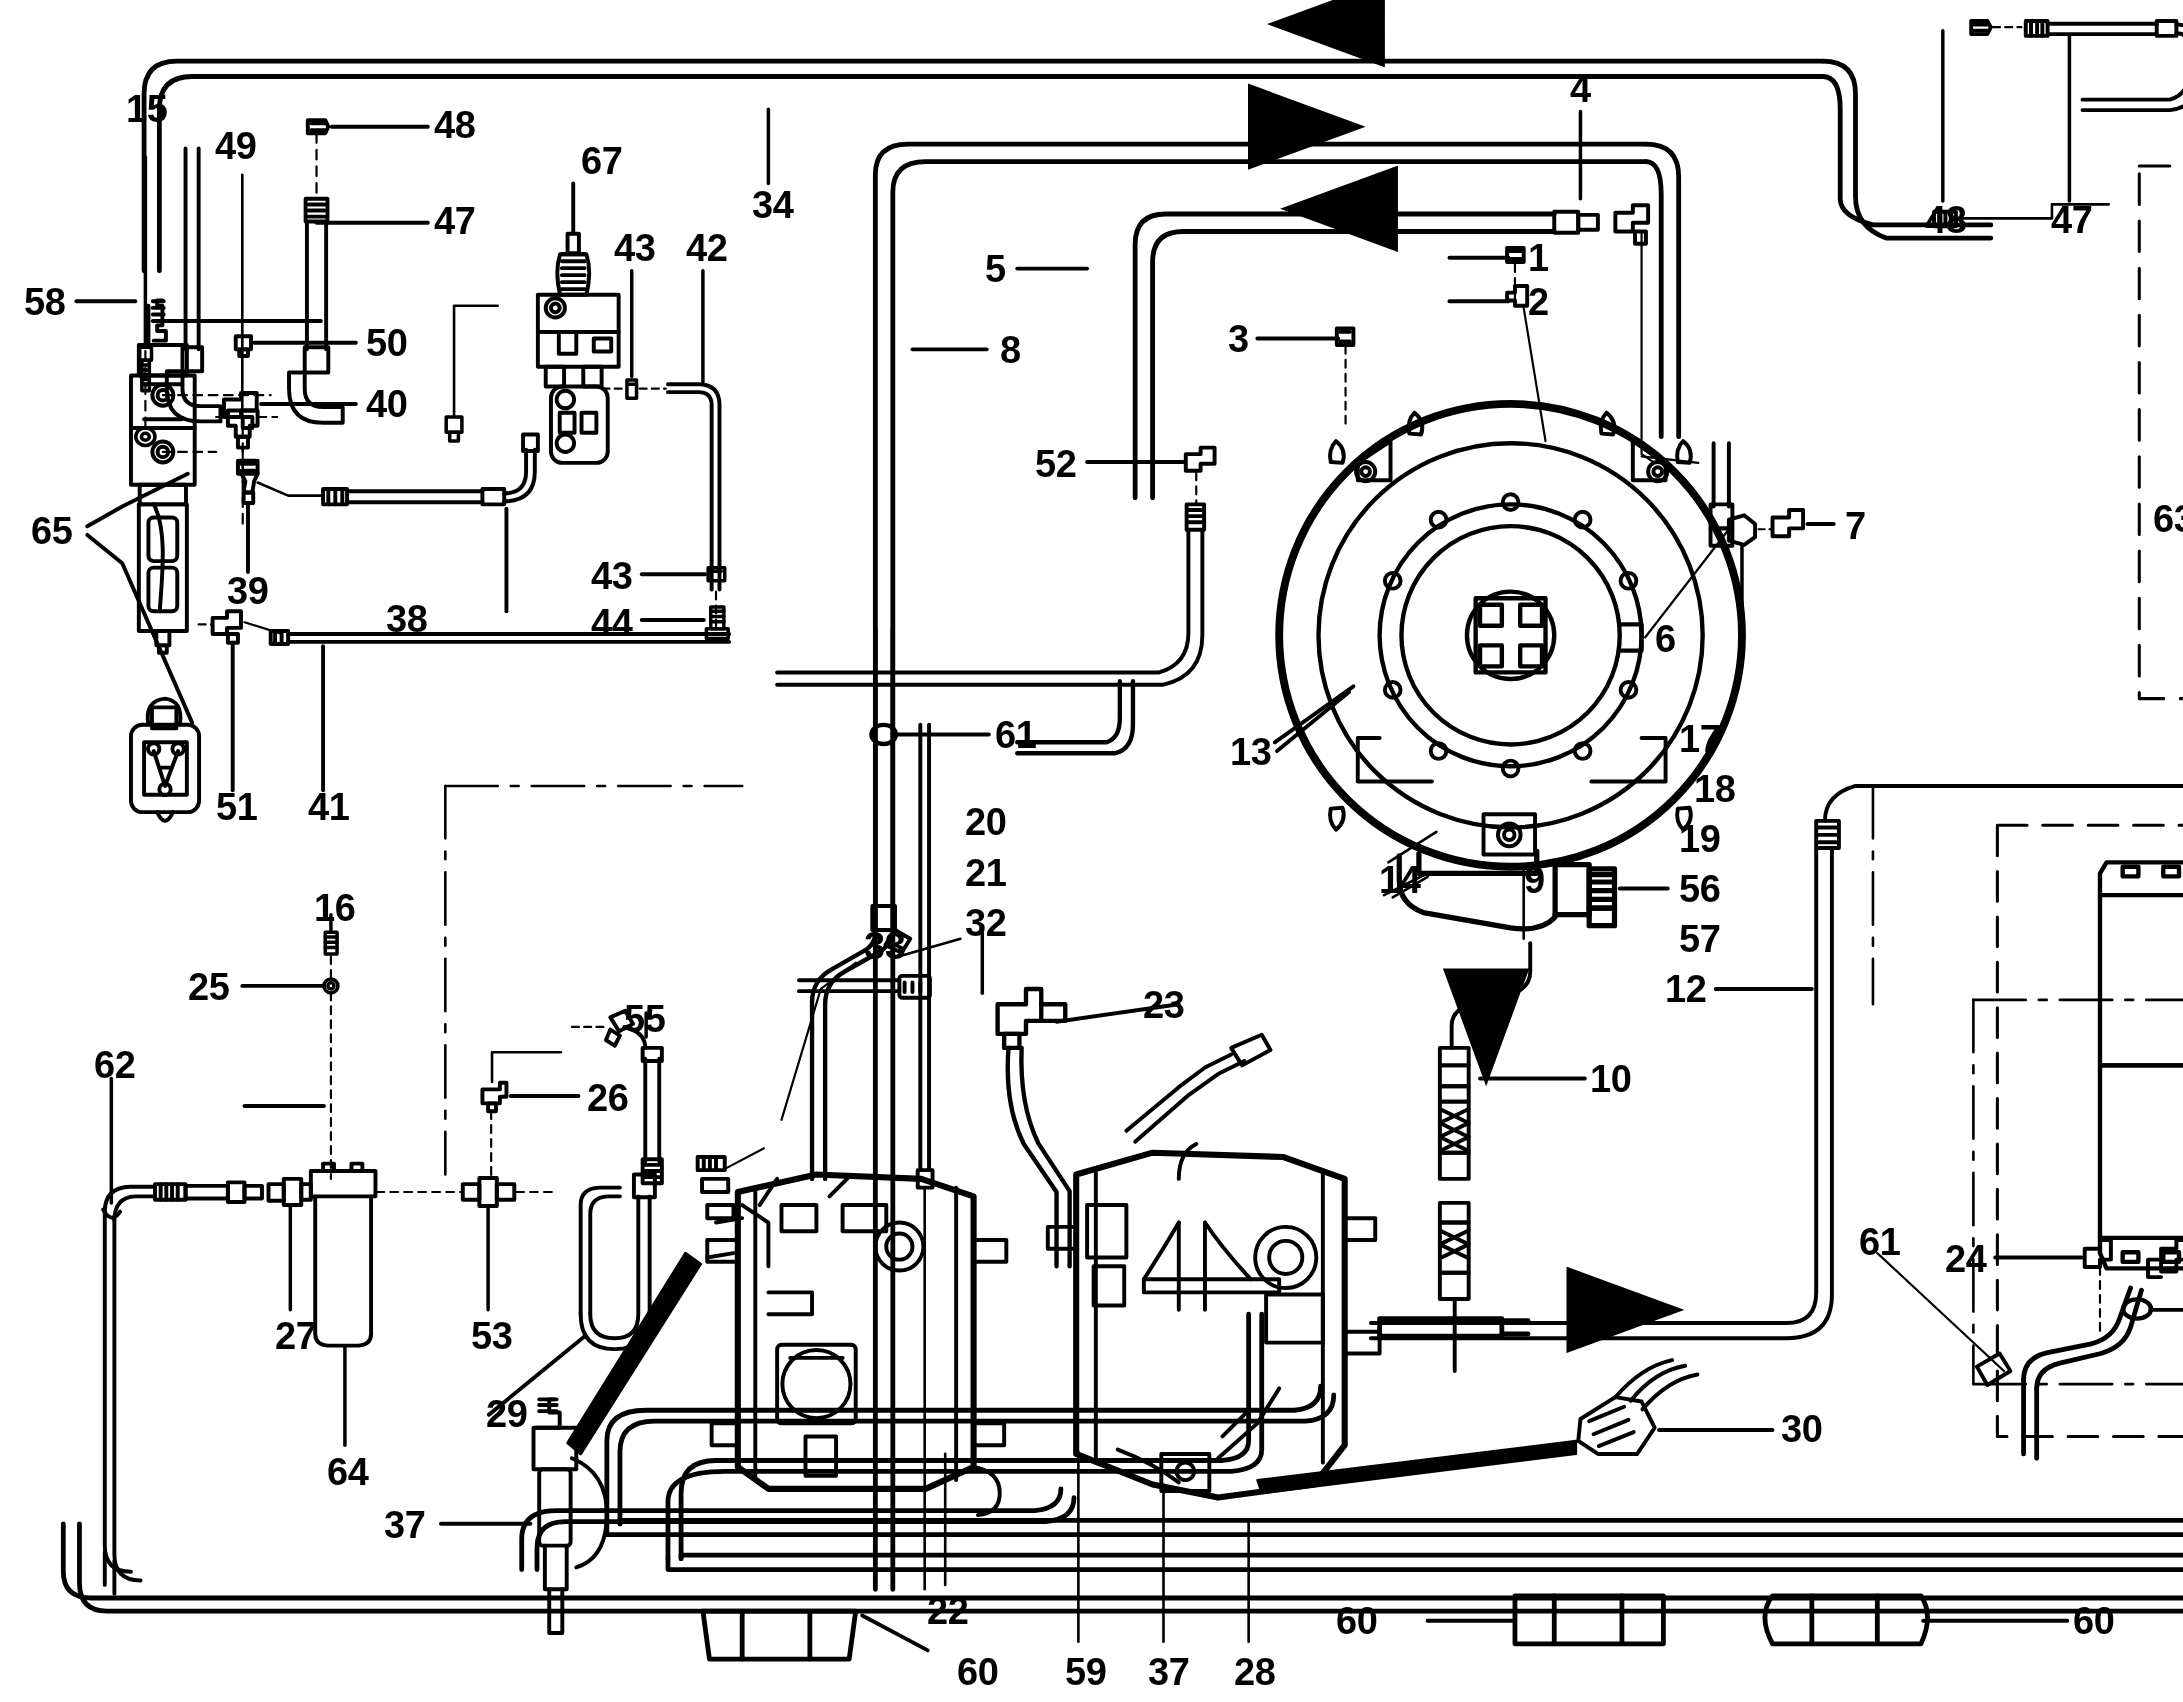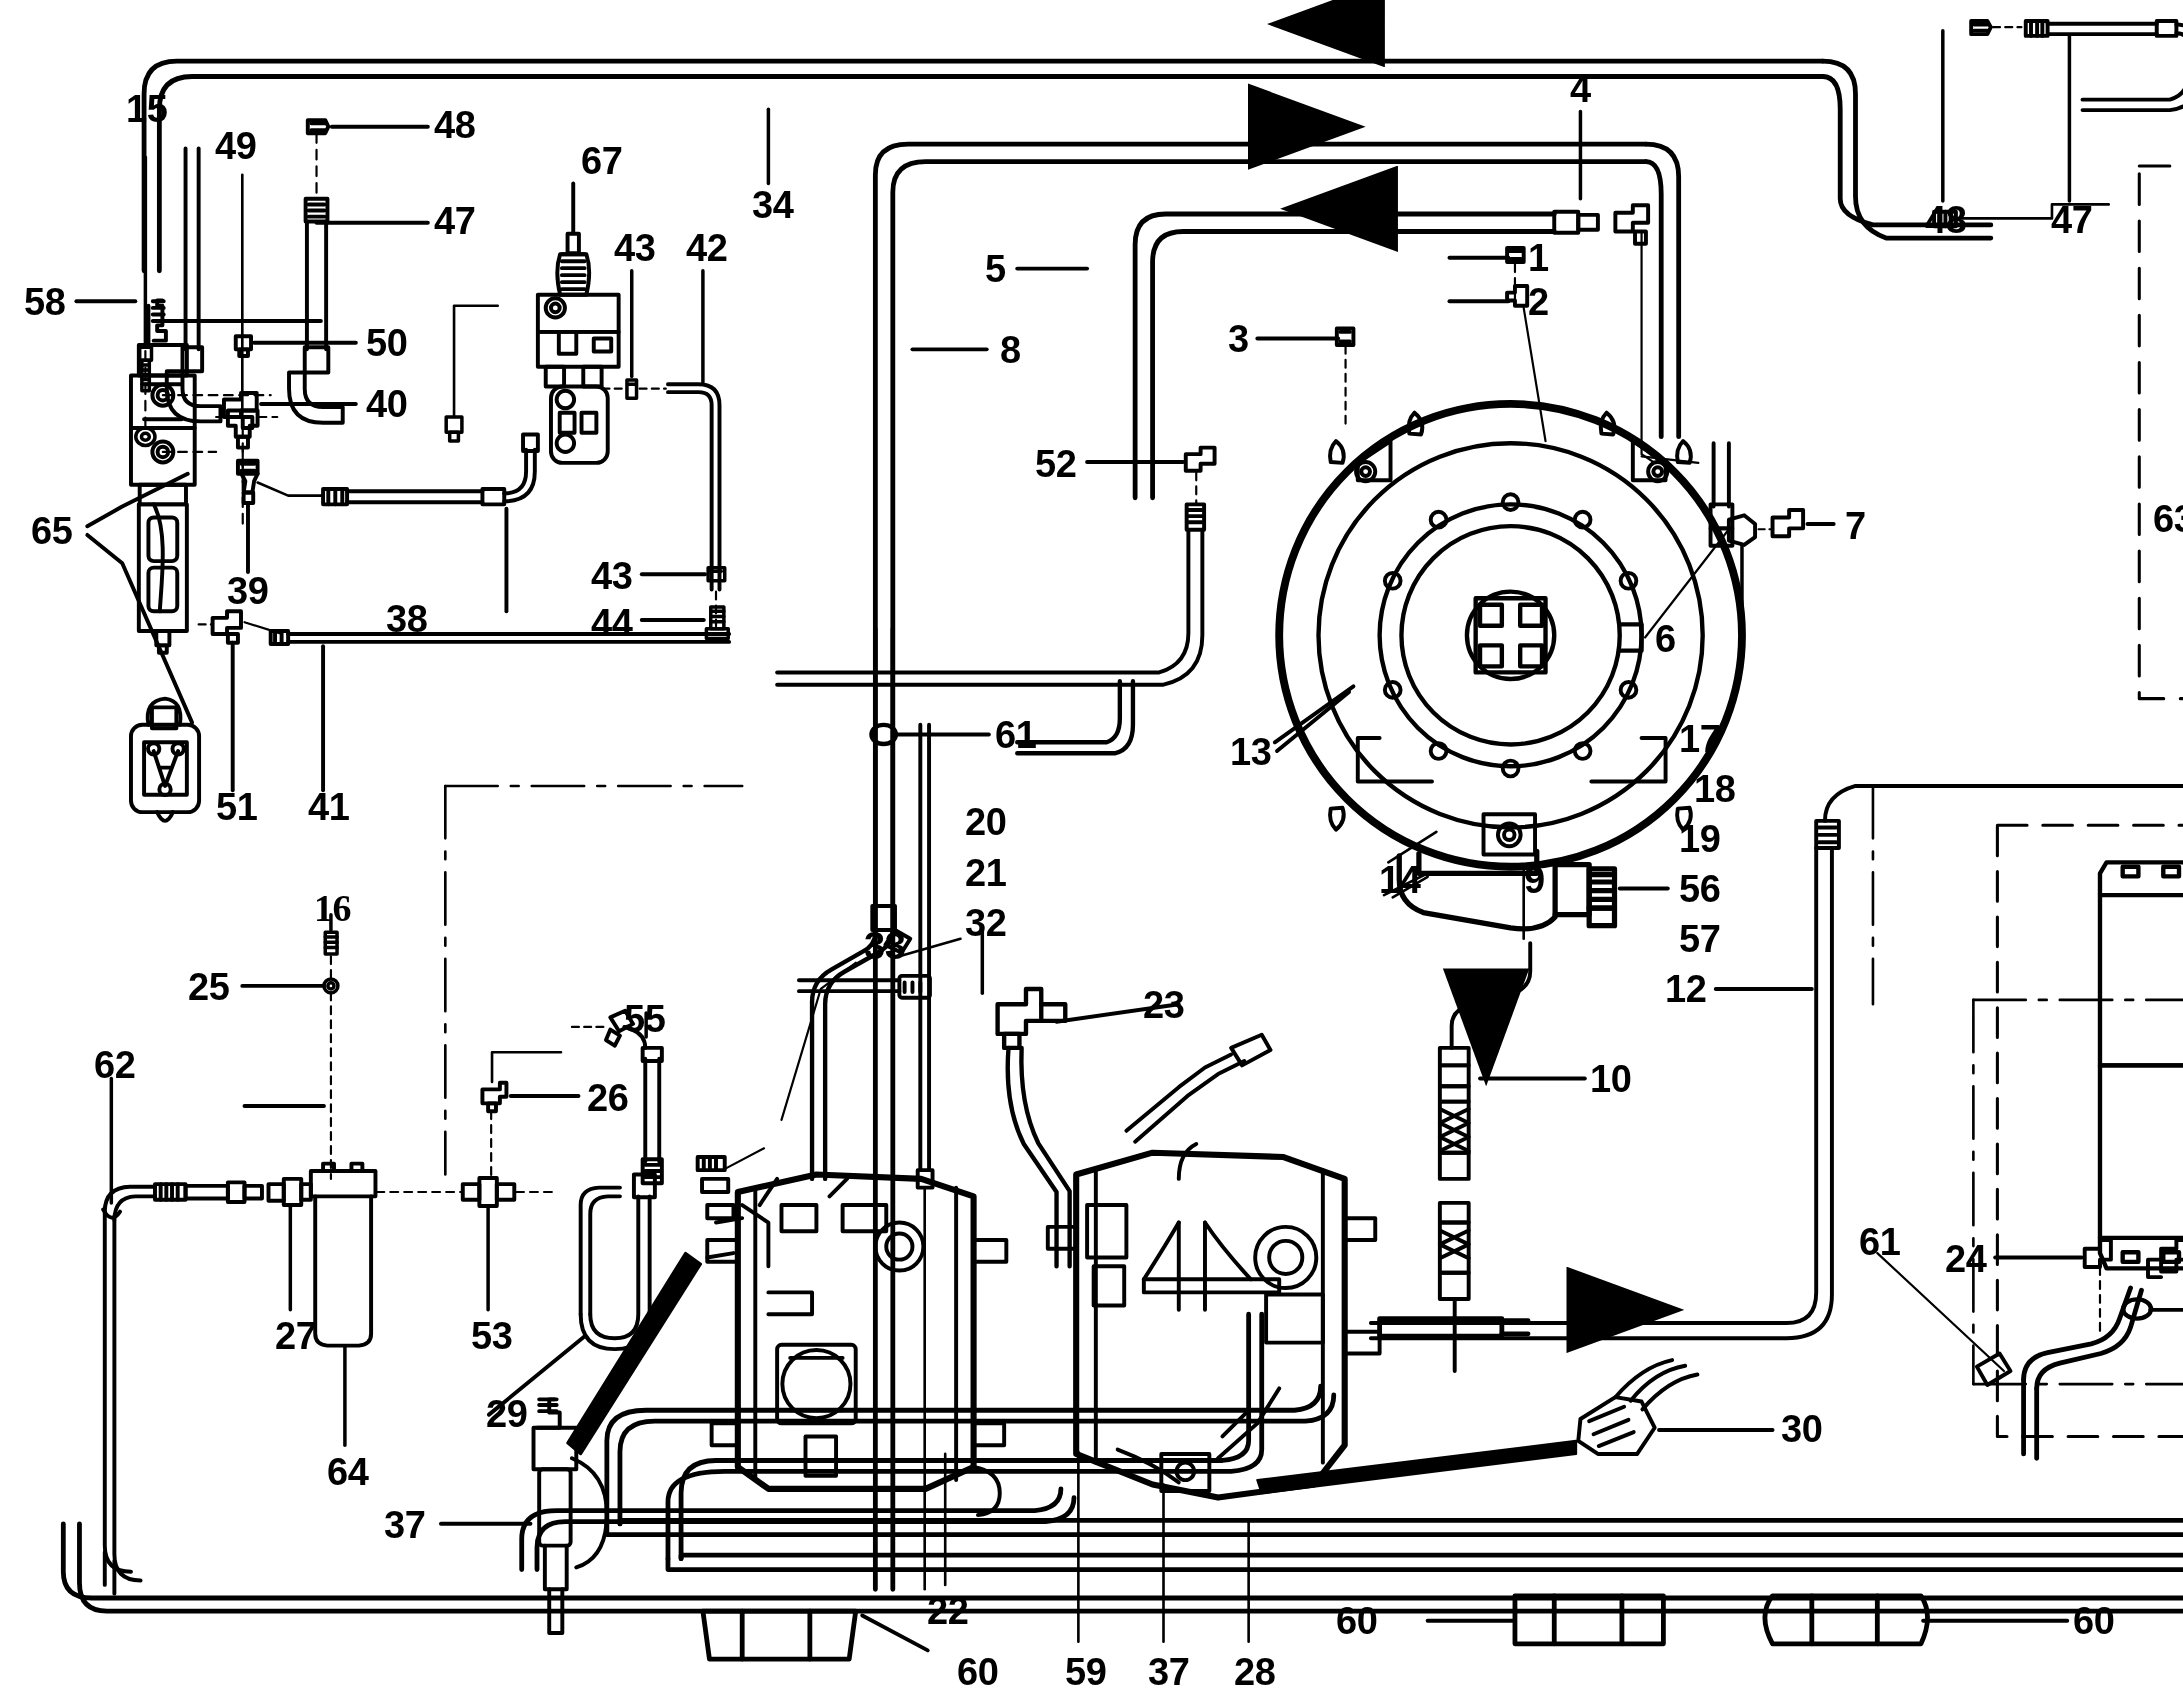--- a/index.html
+++ b/index.html
@@ -850,21 +850,21 @@
 <div class="num" style="left:216px;top:788px;">51</div>
 <div class="num" style="left:308px;top:788px;">41</div>
 <div class="num" style="left:995px;top:716px;">61</div>
 <div class="num" style="left:965px;top:803px;">20</div>
 <div class="num" style="left:965px;top:854px;">21</div>
 <div class="num" style="left:965px;top:904px;">32</div>
 <div class="num" style="left:864px;top:927px;">33</div>
 <div class="num" style="left:1143px;top:986px;">23</div>
 <div class="num" style="left:1665px;top:970px;">12</div>
 <div class="num" style="left:1590px;top:1060px;text-align:right;">10</div>
-<div class="num" style="left:314px;top:889px;font-family:Liberation Serif, serif;">16</div>
+<div class="num" style="left:314px;top:889px;">16</div>
 <div class="num" style="left:94px;top:1046px;">62</div>
 <div class="num" style="left:188px;top:968px;">25</div>
 <div class="num" style="left:587px;top:1079px;">26</div>
 <div class="num" style="left:624px;top:1000px;">55</div>
 <div class="num" style="left:275px;top:1317px;">27</div>
 <div class="num" style="left:471px;top:1317px;">53</div>
 <div class="num" style="left:486px;top:1395px;">29</div>
 <div class="num" style="left:327px;top:1453px;">64</div>
 <div class="num" style="left:384px;top:1506px;">37</div>
 

